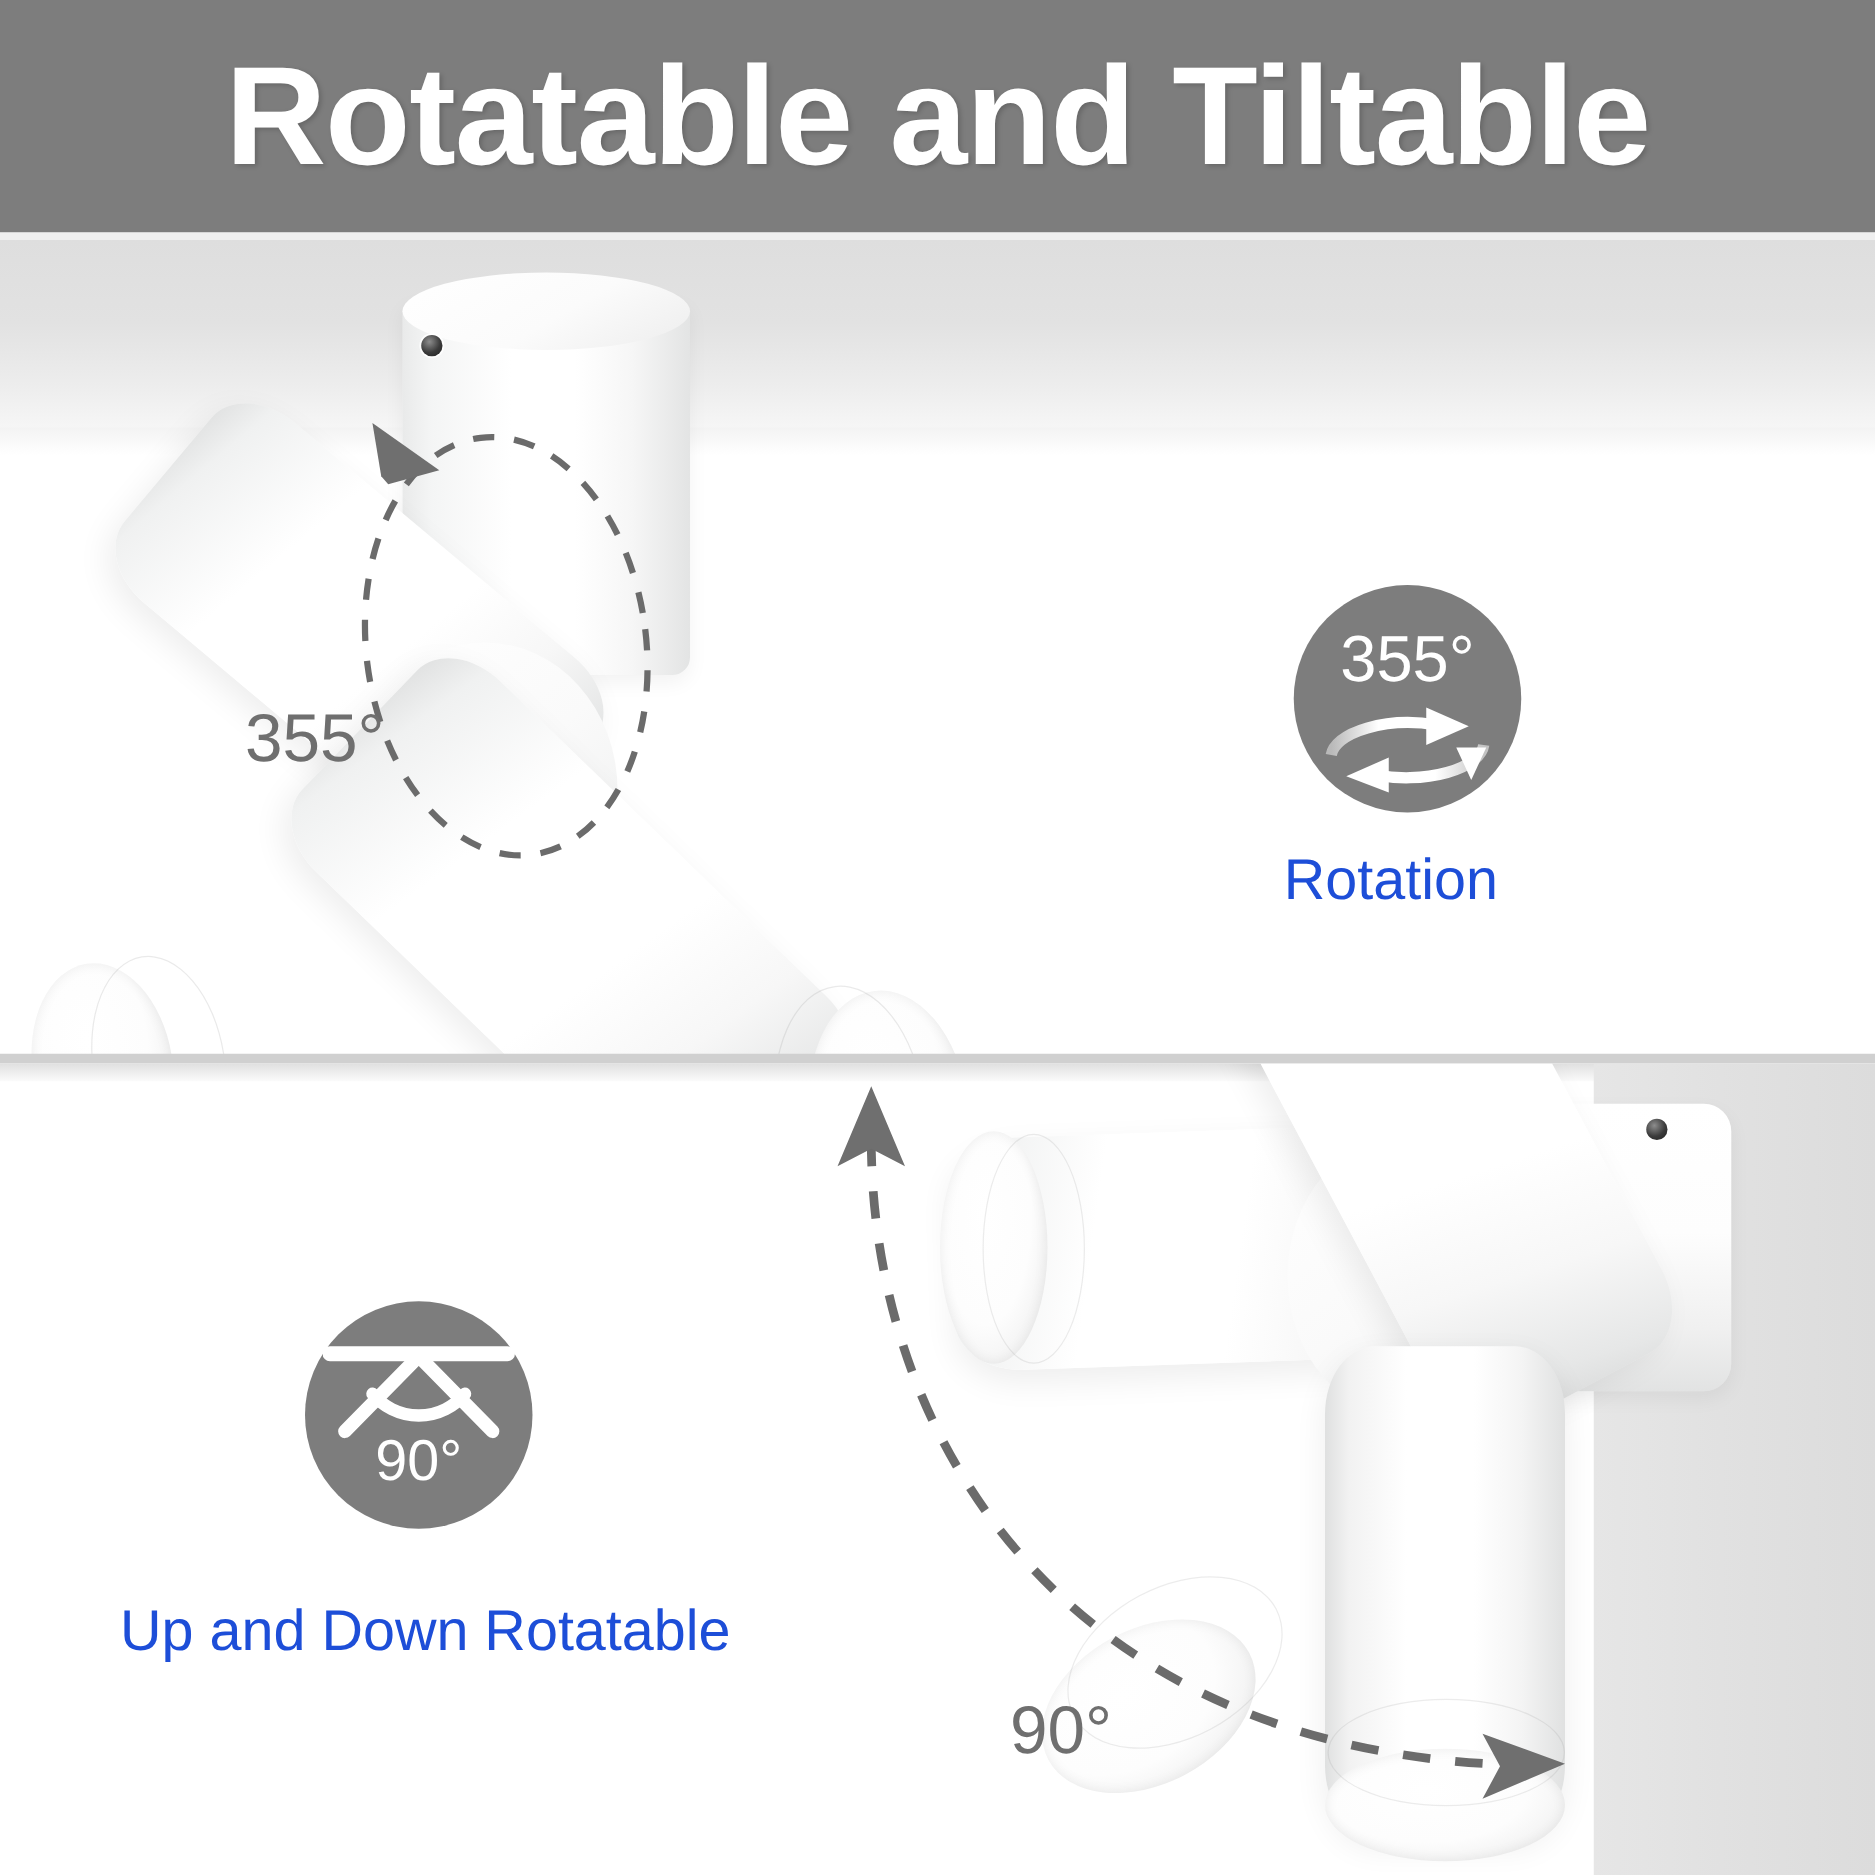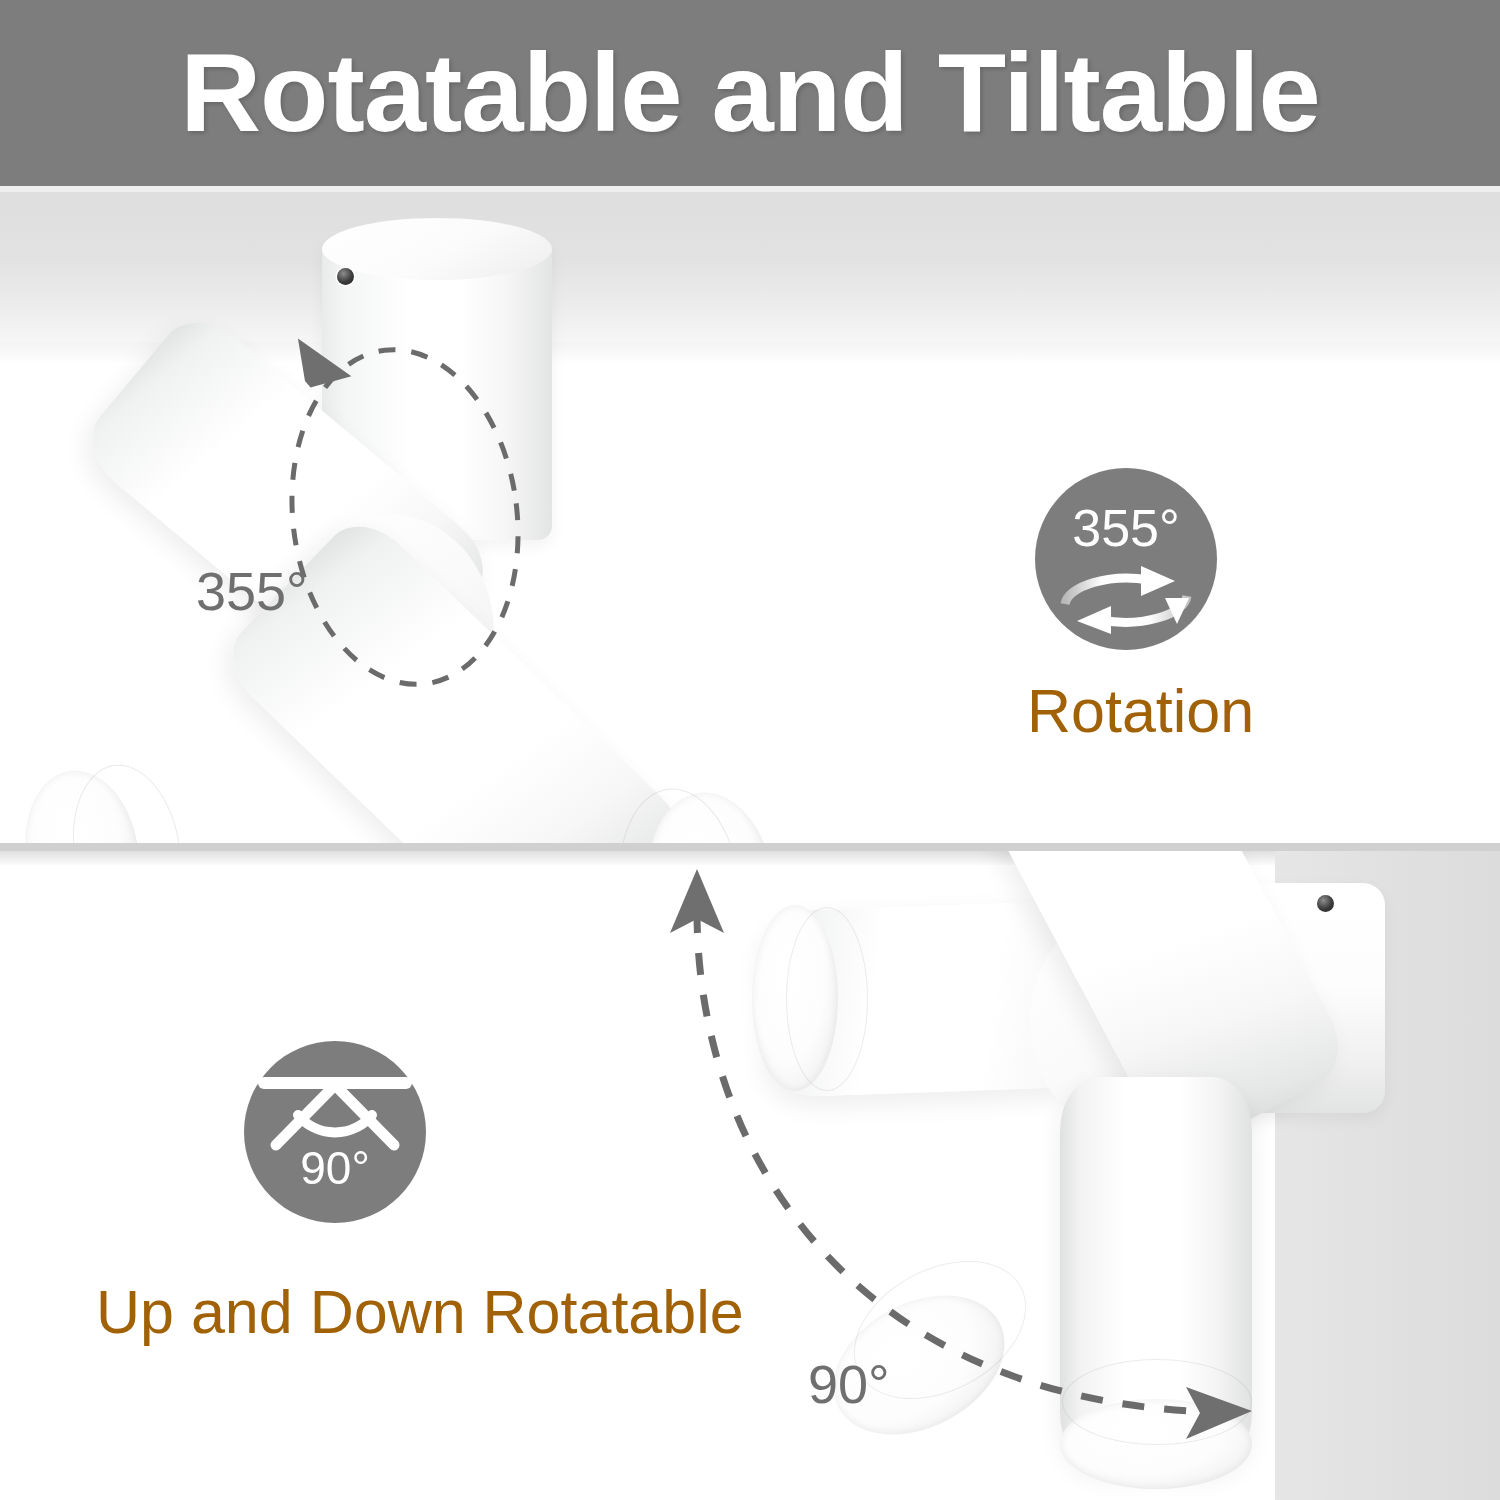--- a/index.html
+++ b/index.html
@@ -182,23 +182,23 @@
     width: 100%;
     text-align: center;
     color: #ffffff;
     font-family: "Liberation Sans", sans-serif;
     font-size: 52px;
     line-height: 1;
     white-space: nowrap;
   }
   .badge-caption {
     position: absolute;
-    color: #a16207;
-    font-family: "Liberation Sans", sans-serif;
-    font-size: 61px;
+    color: #1d4ed8;
+    font-family: "Liberation Sans", sans-serif;
+    font-size: 46px;
     white-space: nowrap;
   }
 </style>
 </head>
 <body>
 
 <div id="page">
 
   <div class="header-bar"></div>
   <div class="header-title">Rotatable and Tiltable</div>

